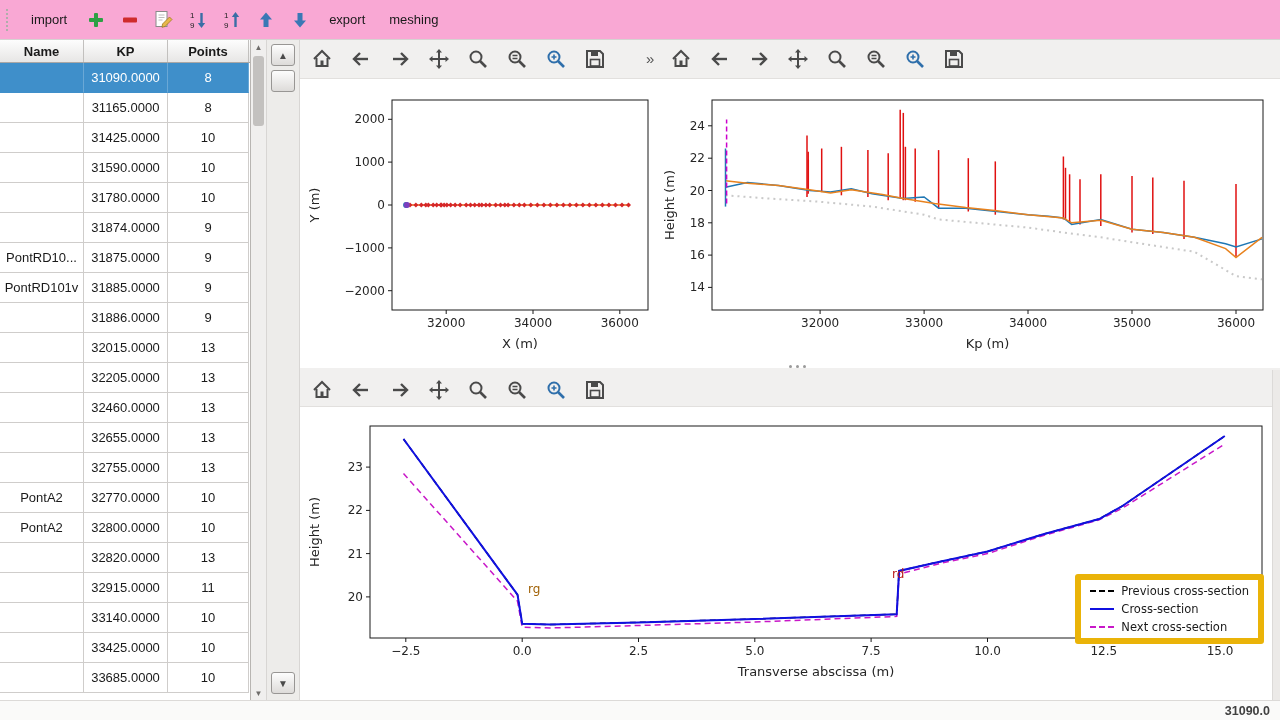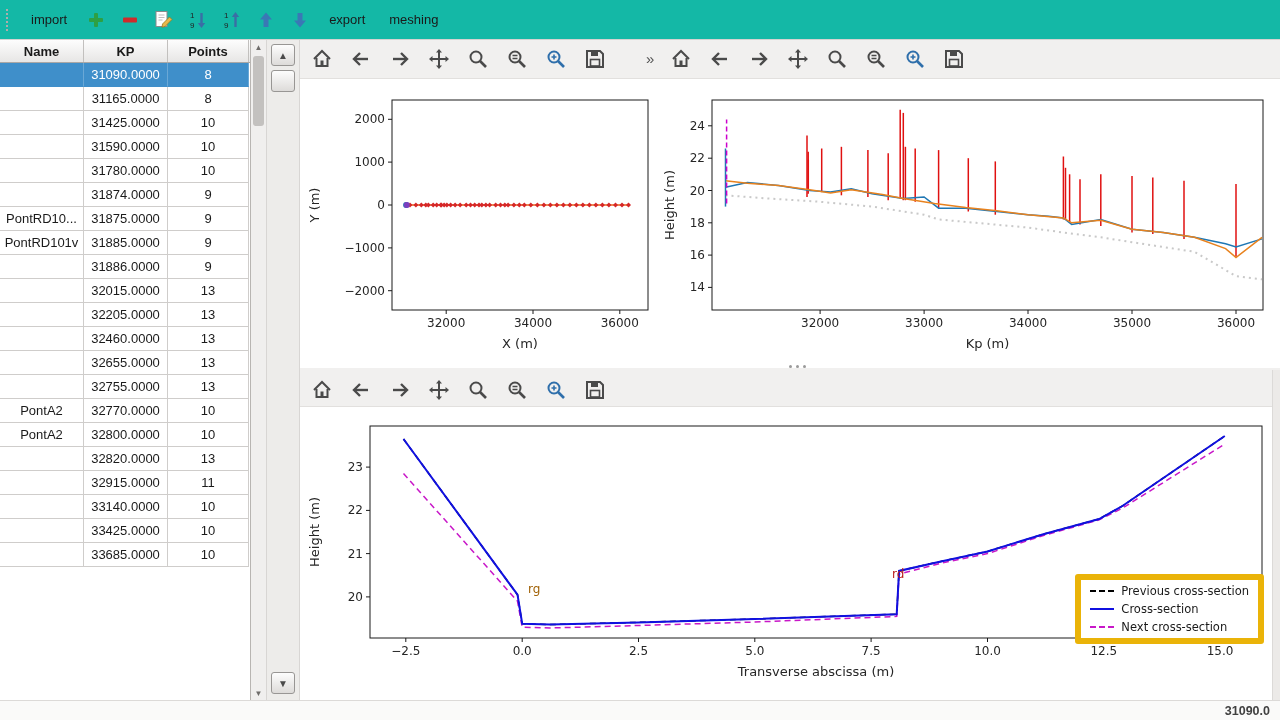--- a/index.html
+++ b/index.html
@@ -1,32 +1,32 @@
 <!DOCTYPE html>
 <html><head>
 <meta charset="utf-8">
 <style>
   html,body{margin:0;padding:0;width:1280px;height:720px;overflow:hidden;
     background:#ffffff;font-family:"Liberation Sans",sans-serif;font-size:13px;color:#1a1a1a;}
   .abs{position:absolute;}
 
   
-  .app-toolbar{left:0;top:0;width:1280px;height:40px;background:#14b8a6;
+  .app-toolbar{left:0;top:0;width:1280px;height:40px;background:#f9a8d4;
     border-bottom:1px solid #d5d3d1;display:flex;align-items:center;gap:8px;padding-left:6px;box-sizing:border-box;}
   .tb-handle{width:5px;height:22px;border-left:2px dotted #b0adab;margin-right:2px;}
   .tb-text{padding:4px 8px;border-radius:3px;color:#1a1a1a;cursor:default;}
   .tb-ico{width:26px;height:26px;display:flex;align-items:center;justify-content:center;border-radius:3px;}
 
   
   .table-wrap{left:0;top:40px;width:251px;height:660px;background:#ffffff;border-right:1px solid #b8b5b2;box-sizing:border-box;}
   .thead{display:grid;grid-template-columns:84px 84px 81px;height:22px;
     background:linear-gradient(#fdfdfd,#e7e6e5);border-bottom:1px solid #a9a7a5;}
   .thead div{display:flex;align-items:center;justify-content:center;font-weight:bold;
     border-right:1px solid #c2c0be;box-sizing:border-box;}
-  .trow{display:grid;grid-template-columns:84px 84px 81px;height:24px;background:#fff;}
+  .trow{display:grid;grid-template-columns:84px 84px 81px;height:30px;background:#fff;}
   .tcell{display:flex;align-items:center;justify-content:center;border-right:1px solid #cfcdcb;
     border-bottom:1px solid #cfcdcb;box-sizing:border-box;overflow:hidden;white-space:nowrap;}
   .trow.selected .tcell{background:#3f8fca;color:#ffffff;border-right-color:#6aa8d6;border-bottom-color:#3f8fca;}
 
   
   .sb-thin{left:251px;top:40px;width:16px;height:660px;background:#f0efee;border-right:1px solid #d8d6d4;box-sizing:border-box;}
   .sb-arrow{width:100%;height:14px;display:flex;align-items:center;justify-content:center;font-size:8px;color:#6e6c6a;}
   .sb-thumb{position:absolute;left:2px;top:16px;width:11px;height:70px;background:#c3c1bf;border-radius:3px;}
   .sb-wide{left:267px;top:40px;width:33px;height:660px;background:#edecea;border-right:1px solid #d8d6d4;box-sizing:border-box;}
   .sq-btn{position:absolute;left:4px;width:24px;height:22px;border:1px solid #989694;border-radius:3px;

